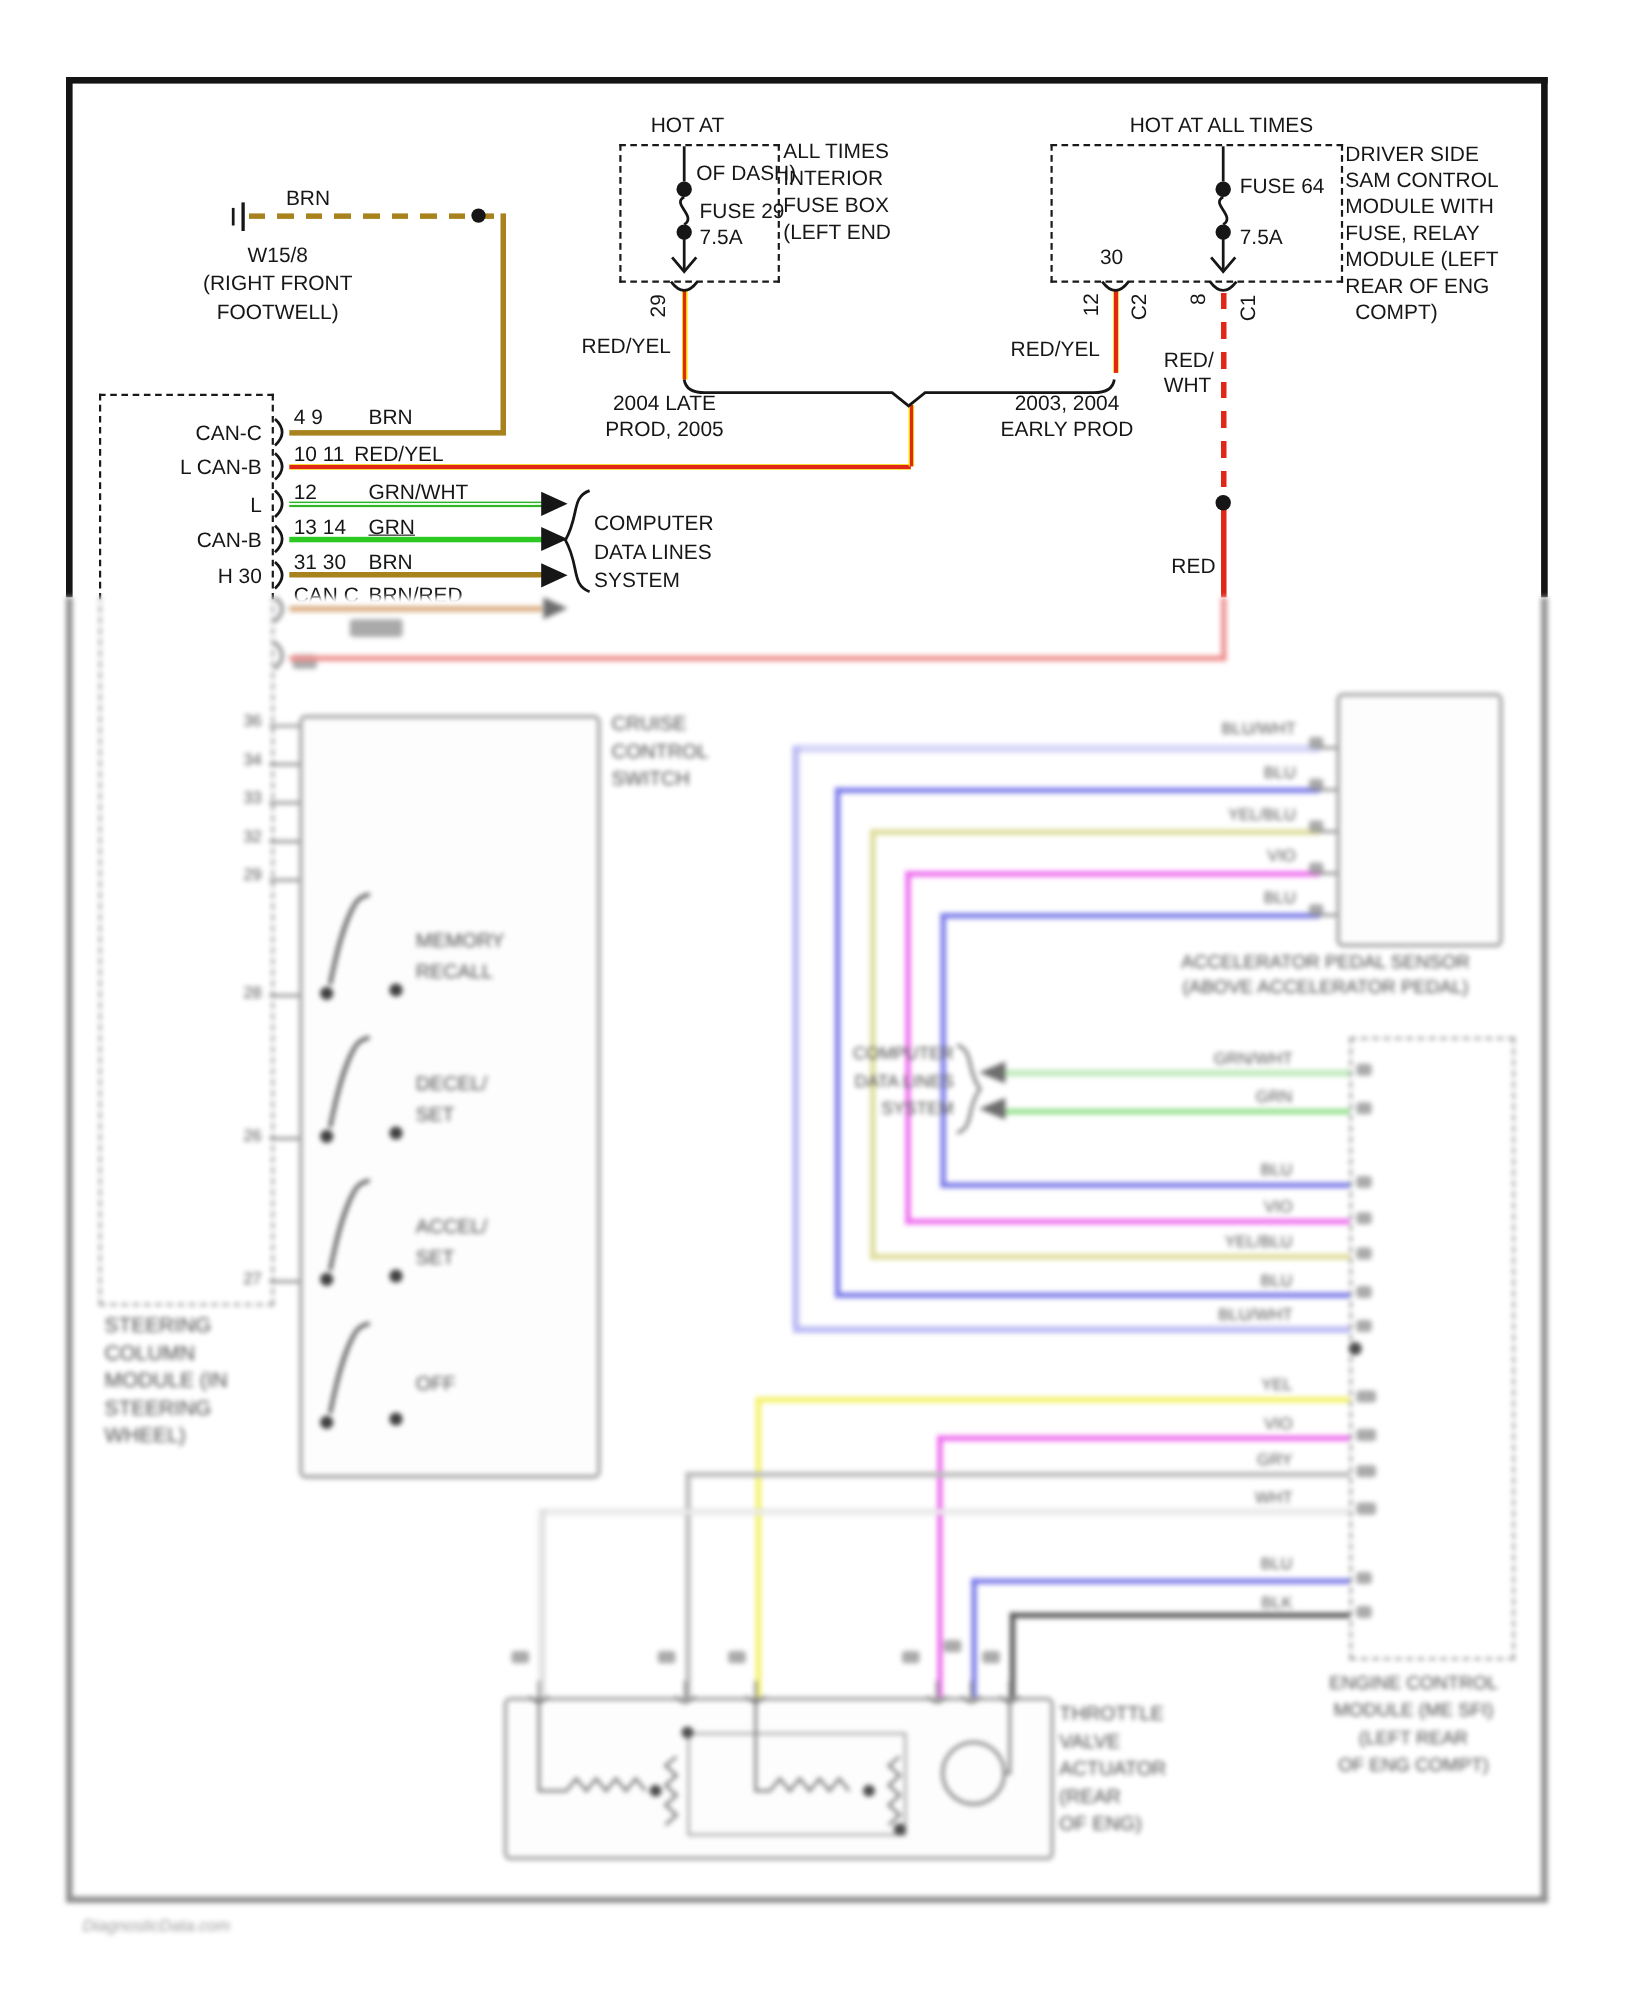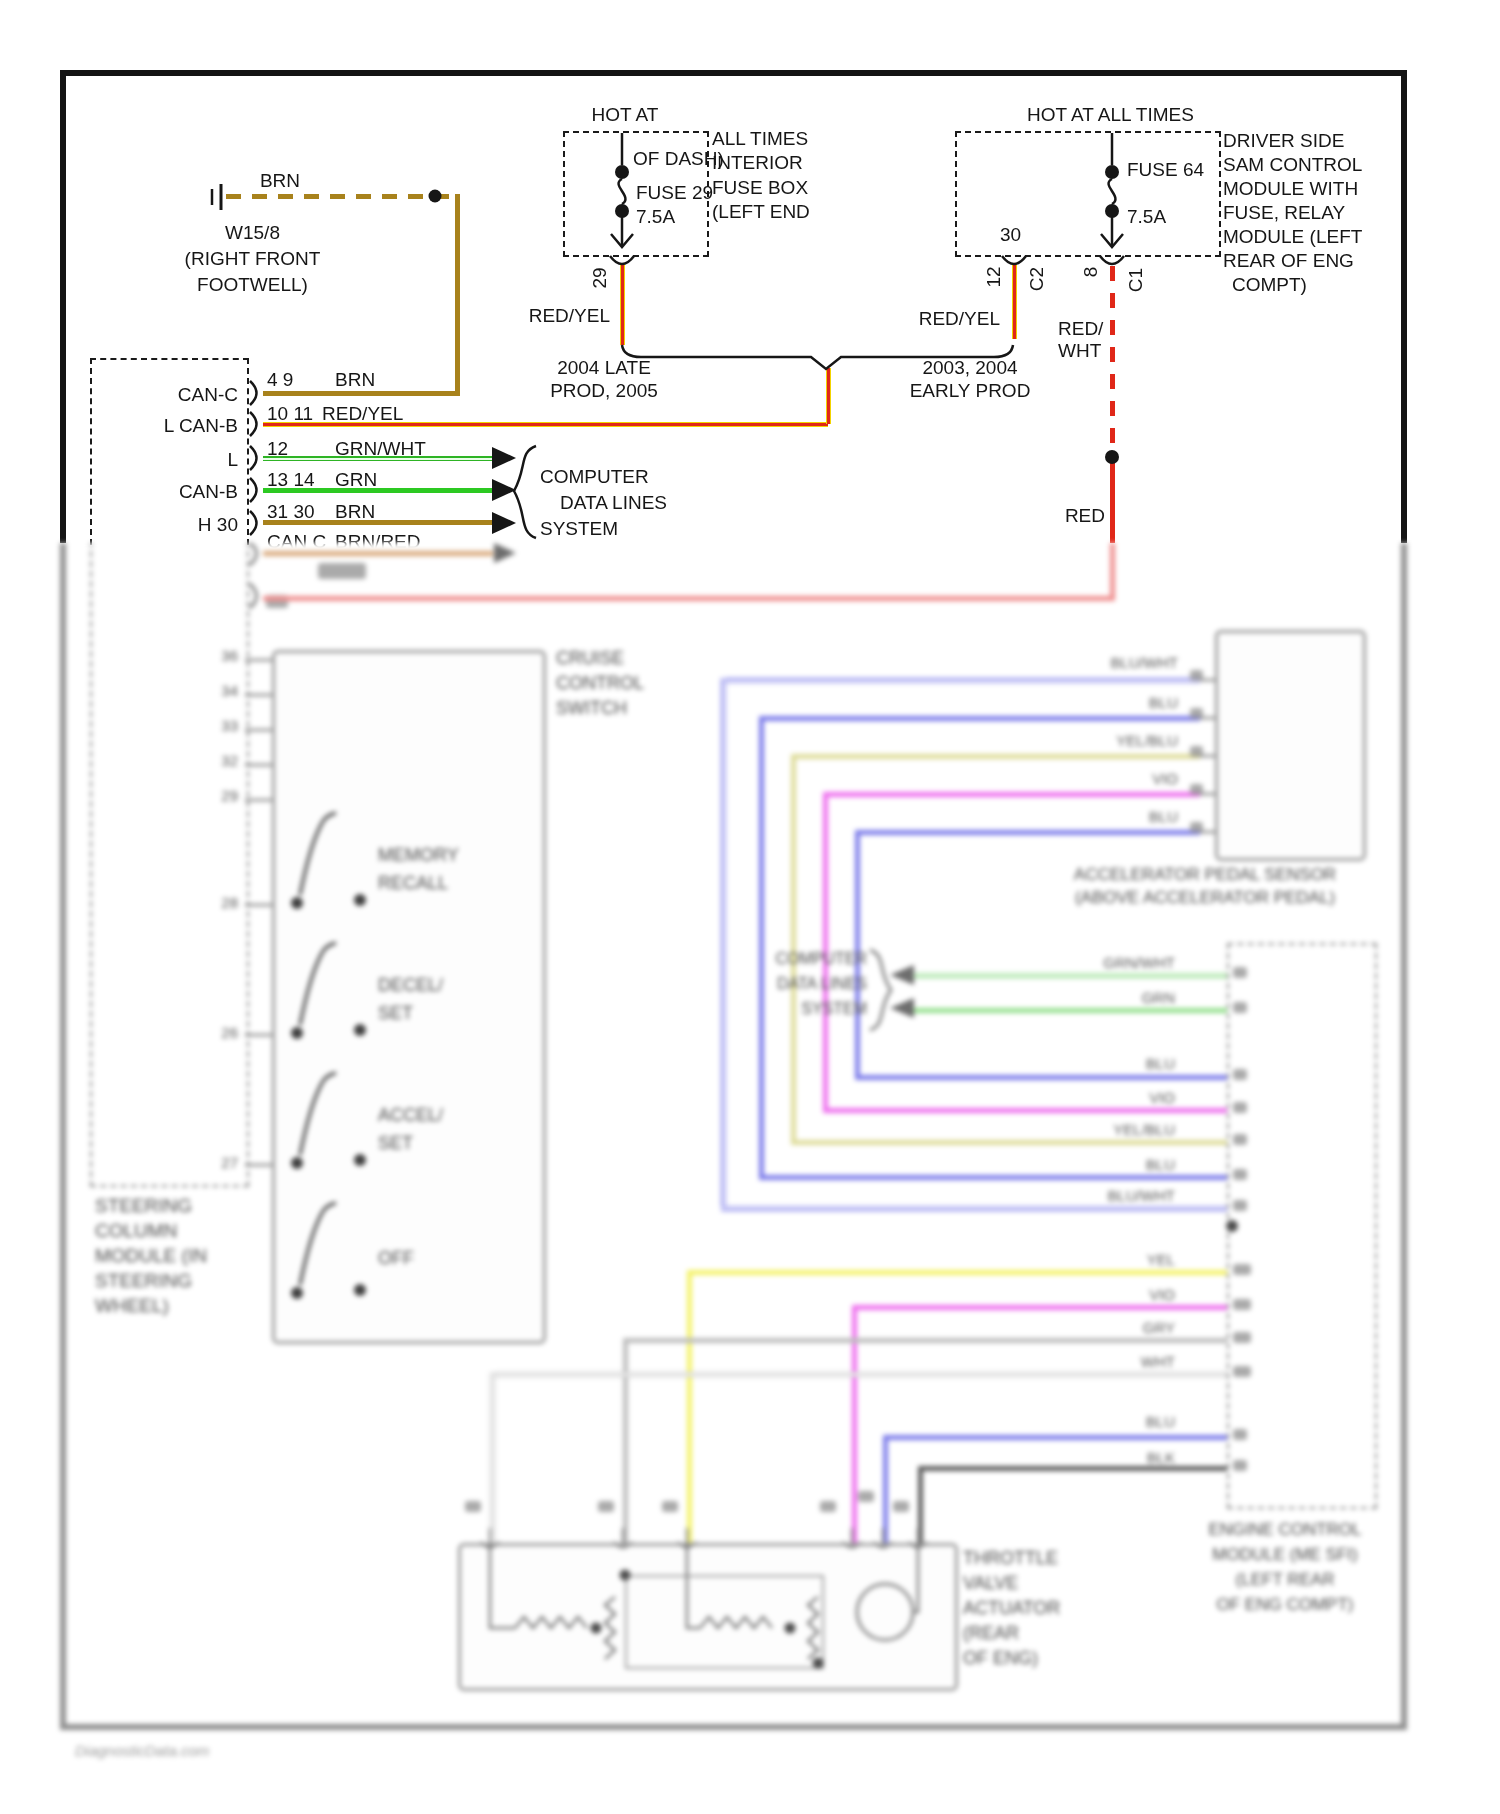--- a/index.html
+++ b/index.html
@@ -131,32 +131,32 @@
     <div class="t" style="left:267px;top:403px;">10 11</div>
     <div class="t" style="left:322px;top:403px;">RED/YEL</div>
     <div class="w redyel-h" style="left:263px;top:422px;width:565px;"></div>
     <div class="w redyel-v" style="left:826px;top:368px;height:56px;"></div>
 
     <div class="t" style="left:267px;top:438px;">12</div>
     <div class="t" style="left:335px;top:438px;">GRN/WHT</div>
     <div class="w grnwht-h" style="left:263px;top:456px;width:230px;"></div>
 
     <div class="t" style="left:267px;top:469px;">13 14</div>
-    <div class="t" style="left:335px;top:469px;">GRN</div>
+    <div class="t" style="left:335px;top:469px;text-decoration:underline;">GRN</div>
     <div class="w grn-h" style="left:263px;top:488px;width:230px;"></div>
 
     <div class="t" style="left:267px;top:501px;">31 30</div>
     <div class="t" style="left:335px;top:501px;">BRN</div>
     <div class="w brn-h" style="left:263px;top:520px;width:230px;"></div>
 
     <div class="t" style="left:267px;top:531px;">CAN C</div>
     <div class="t" style="left:335px;top:531px;">BRN/RED</div>
 
     <div class="t" style="left:540px;top:466px;">COMPUTER</div>
-    <div class="t" style="left:540px;top:492px;margin-left:20px;">DATA LINES</div>
+    <div class="t" style="left:540px;top:492px;">DATA LINES</div>
     <div class="t" style="left:540px;top:518px;">SYSTEM</div>
 
     <svg width="1500" height="543" viewBox="0 0 1500 543">
       <g stroke="#161616" stroke-width="3" fill="none">
         <path d="M221 184 v26"></path>
           <path d="M212 189 v16" stroke-width="2.5"></path>
       </g>
       <circle cx="435" cy="196" r="6.5" fill="#161616"></circle>
 
       <g stroke="#161616" stroke-width="2.5" fill="none">

